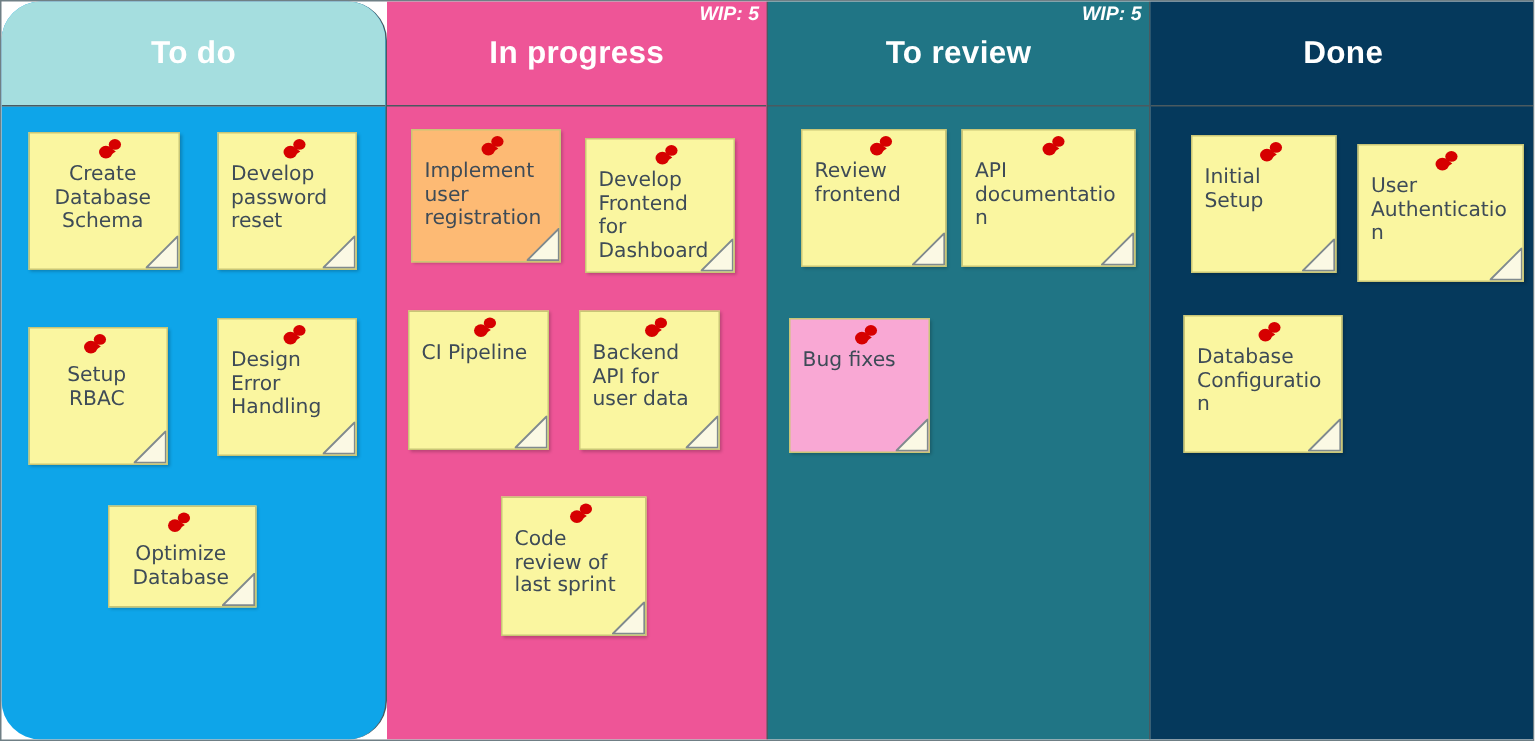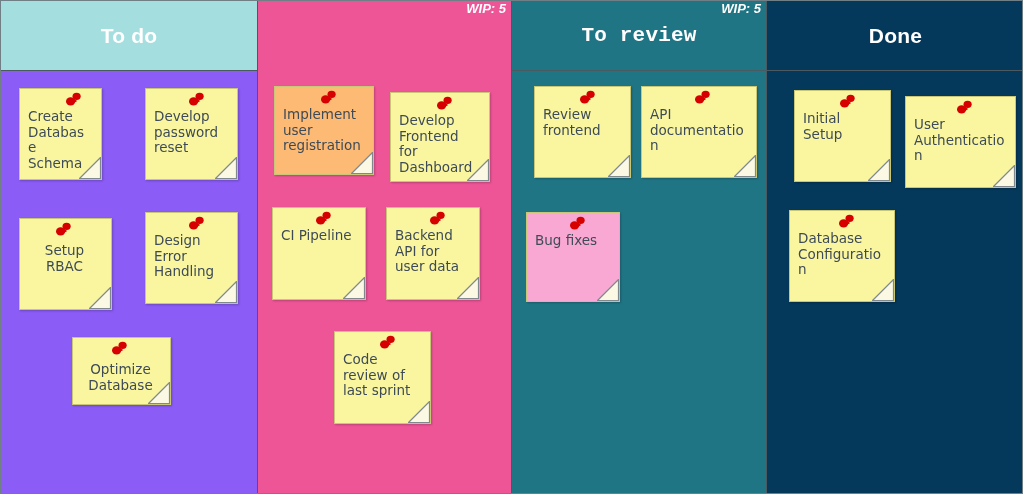--- a/index.html
+++ b/index.html
@@ -107,26 +107,26 @@
     position: absolute;
     width: 18px;
     height: 15px;
   }
   .pin svg { display: block; }
 </style>
 </head>
 <body>
 
 <div id="board">
-    <div class="column" style="left: 0px; width: 257px; background: #8b5cf6;">
+    <div class="column" style="left: 0px; width: 257px; background: #0ea5e9; border-radius: 26px;">
       <div class="col-header" style="background: rgb(165, 222, 223);">
         <div class="col-title">To do</div>
       </div>
       <div class="col-body">
-        <div class="note" style="left: 18px; top: 16px; width: 83px; height: 92px; background: rgb(250, 246, 160);">
+        <div class="note" style="left: 18px; top: 16px; width: 101px; height: 92px; background: rgb(250, 246, 160); text-align: center;">
           <span class="pin" style="left: 45px; top: 3px;">
             <svg width="18" height="15" viewBox="0 0 18 15" xmlns="http://www.w3.org/2000/svg">
               <ellipse cx="11.6" cy="4.3" rx="4.1" ry="3.6" fill="#d60000"></ellipse>
               <ellipse cx="5.6" cy="9.4" rx="4.6" ry="4.2" fill="#d60000"></ellipse>
               <path d="M8.3 6.2 L12.2 9.0 L9.7 10.6 Z" fill="#d60000"></path>
             </svg>
           </span>
           <div class="note-text" style="color: rgb(62, 75, 87);">Create
 Database
 Schema</div>
@@ -203,20 +203,23 @@
           <span class="fold">
             <svg width="22" height="22" viewBox="0 0 22 22" xmlns="http://www.w3.org/2000/svg">
               <path d="M22 0 L22 22 L0 22 Z" fill="#FAF6A0"></path>
               <path d="M21.5 0.5 L21.5 21.5 L0.5 21.5 Z" fill="#fbf9e4" stroke="#808a8e" stroke-width="1.2" stroke-linejoin="round"></path>
             </svg>
           </span>
         </div>
       </div>
     </div>
     <div class="column" style="left: 257px; width: 254px; background: rgb(238, 85, 151);">
+      <div class="col-header" style="background: rgb(238, 85, 151);">
+        <div class="col-title">In progress</div>
+      </div>
       <div class="wip-badge">WIP: 5</div>
       <div class="col-body">
         <div class="note" style="left: 16px; top: 14px; width: 100px; height: 89px; background: #fdba74;">
           <span class="pin" style="left: 45px; top: 3px;">
             <svg width="18" height="15" viewBox="0 0 18 15" xmlns="http://www.w3.org/2000/svg">
               <ellipse cx="11.6" cy="4.3" rx="4.1" ry="3.6" fill="#d60000"></ellipse>
               <ellipse cx="5.6" cy="9.4" rx="4.6" ry="4.2" fill="#d60000"></ellipse>
               <path d="M8.3 6.2 L12.2 9.0 L9.7 10.6 Z" fill="#d60000"></path>
             </svg>
           </span>
@@ -296,21 +299,21 @@
           <span class="fold">
             <svg width="22" height="22" viewBox="0 0 22 22" xmlns="http://www.w3.org/2000/svg">
               <path d="M22 0 L22 22 L0 22 Z" fill="#FAF6A0"></path>
               <path d="M21.5 0.5 L21.5 21.5 L0.5 21.5 Z" fill="#fbf9e4" stroke="#808a8e" stroke-width="1.2" stroke-linejoin="round"></path>
             </svg>
           </span>
         </div>
       </div>
     </div>
     <div class="column" style="left: 511px; width: 255px; background: rgb(32, 117, 133);">
-      <div class="col-header" style="background: rgb(32, 117, 133); font-family: Liberation Mono, monospace;">
+      <div class="col-header" style="background: rgb(32, 117, 133);">
         <div class="col-title">To review</div>
       </div>
       <div class="wip-badge">WIP: 5</div>
       <div class="col-body">
         <div class="note" style="left: 22px; top: 14px; width: 97px; height: 92px; background: rgb(250, 246, 160);">
           <span class="pin" style="left: 44px; top: 3px;">
             <svg width="18" height="15" viewBox="0 0 18 15" xmlns="http://www.w3.org/2000/svg">
               <ellipse cx="11.6" cy="4.3" rx="4.1" ry="3.6" fill="#d60000"></ellipse>
               <ellipse cx="5.6" cy="9.4" rx="4.6" ry="4.2" fill="#d60000"></ellipse>
               <path d="M8.3 6.2 L12.2 9.0 L9.7 10.6 Z" fill="#d60000"></path>

